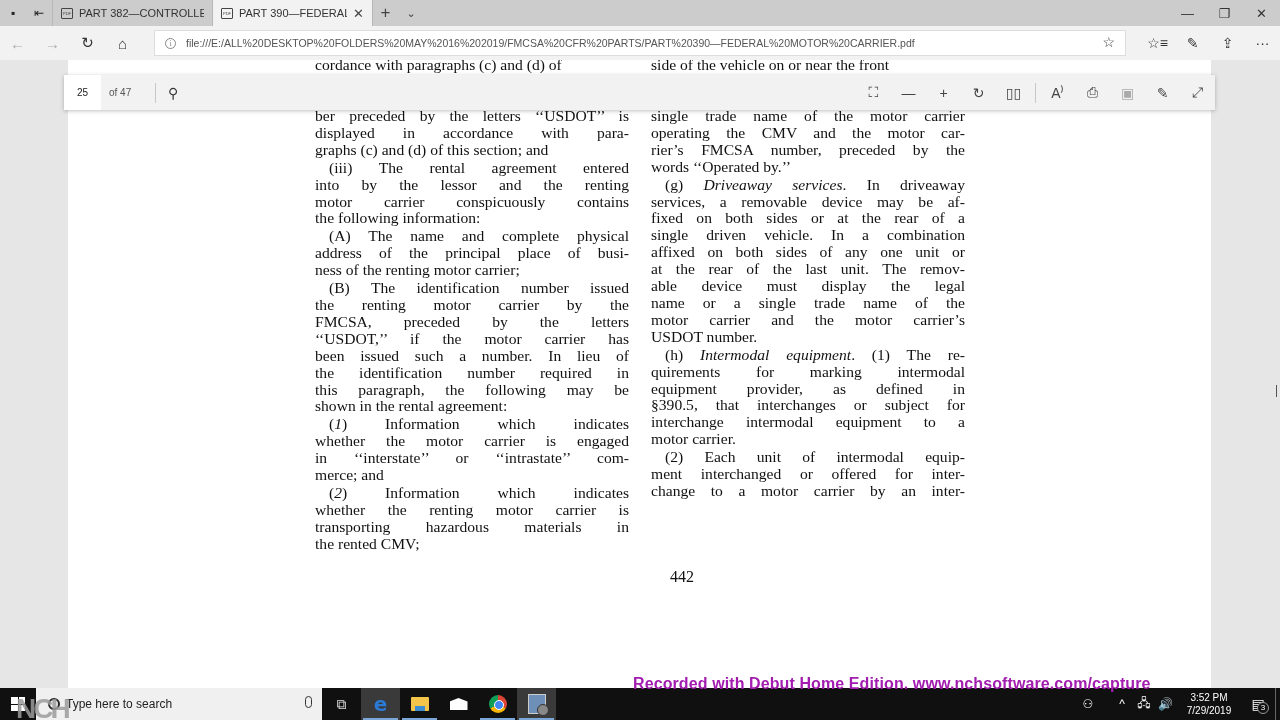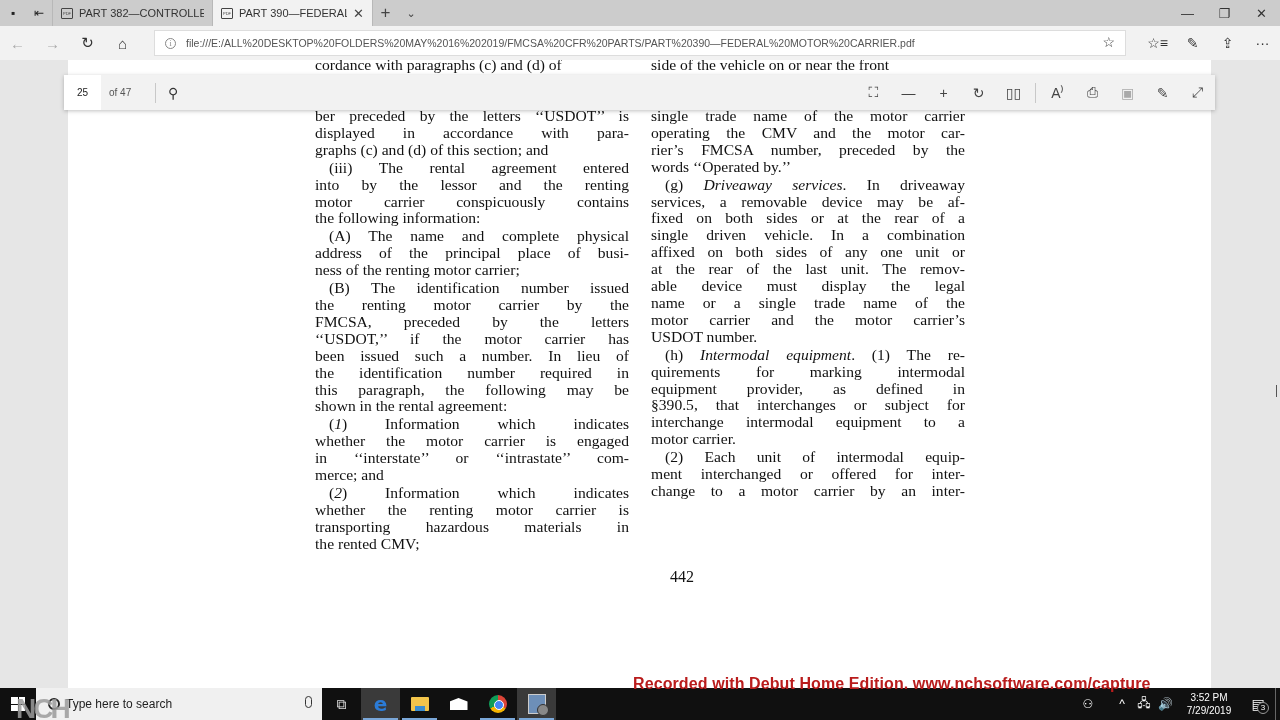--- a/index.html
+++ b/index.html
@@ -47,21 +47,21 @@
   .col { position: absolute; font-family: "Liberation Serif", "DejaVu Serif", serif; font-size: 15.6px; line-height: 16.9px; color: #111; text-align: justify; text-align-last: auto; }
   .col.left { left: 247px; width: 314px; }
   .col.right { left: 583px; width: 314px; }
   .col p { margin: 0 0 1px 0; }
   .col .ln { display: block; text-align: justify; text-align-last: justify; white-space: nowrap; }
   .col .ln.last { text-align-last: left; }
   .cut-top { position: absolute; top: -4px; font-family: "Liberation Serif", serif; font-size: 15.6px; color: #111; white-space: nowrap; }
 
   .pagenum { position: absolute; left: 558px; top: 508px; font-family: "Liberation Serif", serif; font-size: 16px; color: #111; margin-left: 44px; }
 
-  .watermark { position: absolute; left: 633px; top: 675px; font-size: 16px; font-weight: bold; color: #b91c1c; white-space: nowrap; z-index: 3; letter-spacing: 0.1px; }
+  .watermark { position: absolute; left: 633px; top: 675px; font-size: 16px; font-weight: bold; color: #a21caf; white-space: nowrap; z-index: 3; letter-spacing: 0.1px; }
   .nch-logo { position: absolute; left: 16px; top: 666px; width: 60px; height: 36px; z-index: 9; color: #9c9c9c; font-weight: bold; font-size: 28px; letter-spacing: -3px; font-family: "Liberation Sans", sans-serif; opacity: 0.85; margin-top: 27px; }
   .nch-logo small { position: absolute; left: 20px; top: 30px; font-size: 13px; letter-spacing: 0; font-weight: normal; color: #777; }
 
   .scroll-tick { position: absolute; left: 1276px; top: 385px; width: 1px; height: 12px; background: #555; }
 
   
   .taskbar { position: absolute; left: 0; top: 688px; width: 1280px; height: 32px; background: #101010; display: flex; align-items: center; }
   .start { width: 36px; height: 32px; display: flex; align-items: center; justify-content: center; }
   .winlogo { width: 14px; height: 14px; display: grid; grid-template-columns: 1fr 1fr; gap: 1px; }
   .winlogo span { background: #fff; }

